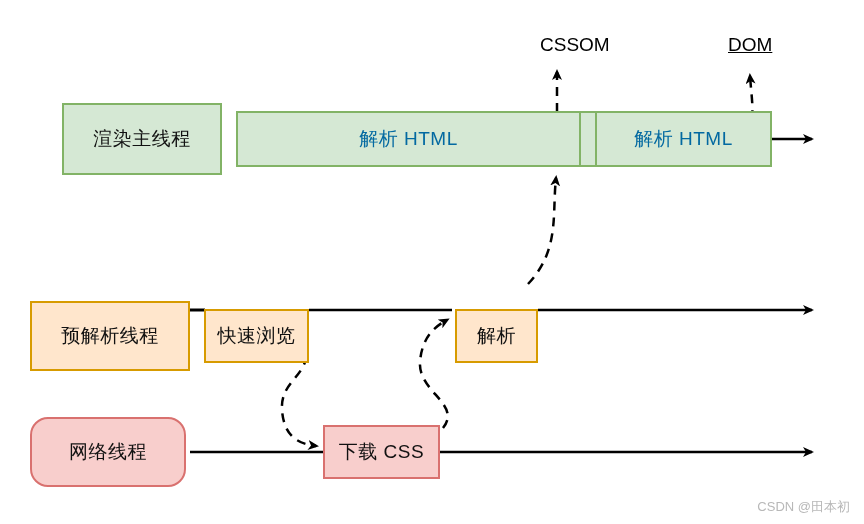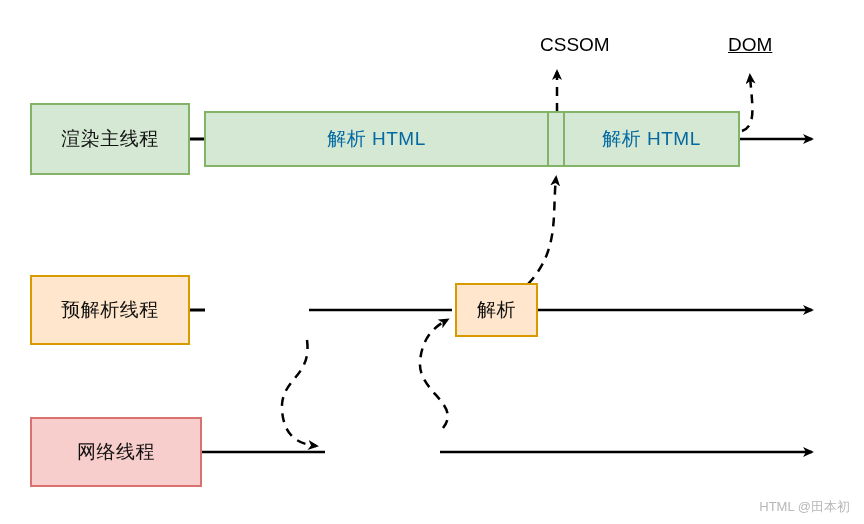--- a/index.html
+++ b/index.html
@@ -31,24 +31,26 @@
     align-items: center;
     justify-content: center;
     font-size: 19px;
     color: #111111;
     letter-spacing: 0.5px;
     z-index: 3;
   }
   .node.green {
     background: #d5e8d4;
     border: 2px solid #82b366;
+    margin-left: 32px;
   }
   .node.orange {
     background: #ffe6cc;
     border: 2px solid #d79b00;
+    margin-top: 26px;
   }
   .node.red {
     background: #f8cecc;
     border: 2px solid #d9716f;
   }
   .bar-label {
     position: absolute;
     font-size: 19px;
     color: #0369a1;
     z-index: 4;
@@ -124,29 +126,35 @@
   </div>
 
   <div class="node green" style="left:563px; top:111px; width:177px; height:56px;">
     <span class="bar-label" style="position:static;">解析 HTML</span>
   </div>
 
   <div class="node orange" style="left:30px; top:275px; width:160px; height:70px;">
     <span>预解析线程</span>
   </div>
 
+  <div class="node orange" style="left:204px; top:283px; width:105px; height:54px;">
+    <span>快速浏览</span>
+  </div>
 
   <div class="node orange" style="left:455px; top:283px; width:83px; height:54px;font-family:Liberation Serif, serif;">
     <span>解析</span>
   </div>
 
-  <div class="node red" style="left:30px; top:417px; width:172px; height:70px;">
+  <div class="node red" style="left:30px; top:417px; width:156px; height:70px;border-radius:18px;">
     <span>网络线程</span>
   </div>
 
+  <div class="node red" style="left:323px; top:425px; width:117px; height:54px;">
+    <span>下载 CSS</span>
+  </div>
 
   <div class="plain-label" style="left:540px; top:34px;">CSSOM</div>
 
   <div class="plain-label" style="left:728px; top:34px;text-decoration:underline;">DOM</div>
 
-  <div class="watermark">HTML @田本初</div>
+  <div class="watermark">CSDN @田本初</div>
 
 </div>
 
 </body></html>

